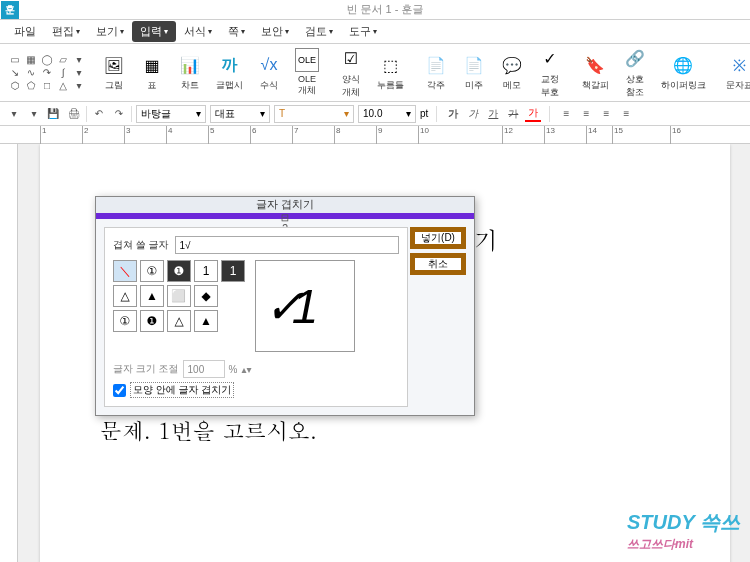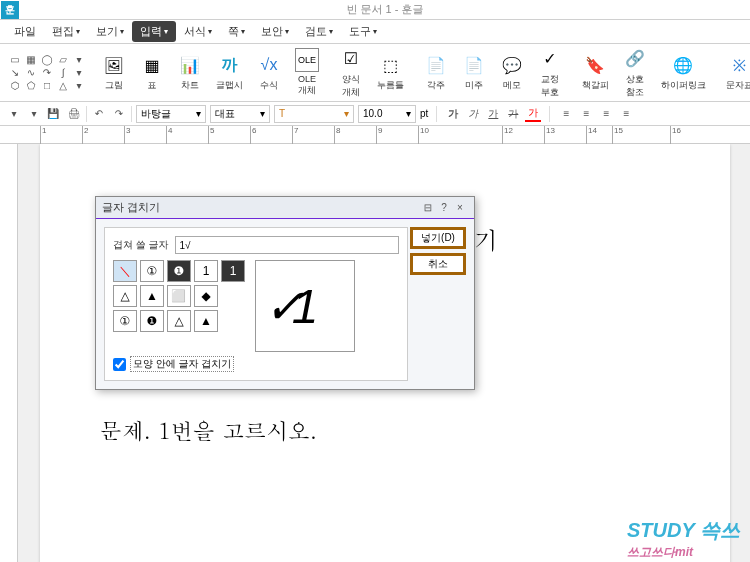--- a/index.html
+++ b/index.html
@@ -21,41 +21,41 @@
 .toolbar2 { height: 24px; background: #fff; display: flex; align-items: center; padding: 0 6px; gap: 4px; border-bottom: 1px solid #d0d0d0; font-size: 10px; }
 .tb-btn { width: 16px; height: 16px; display: flex; align-items: center; justify-content: center; color: #555; cursor: pointer; }
 .tb-select { height: 18px; font-size: 10px; border: 1px solid #ccc; padding: 0 4px; background: #fff; display: flex; align-items: center; gap: 2px; }
 .ruler { height: 18px; background: #fff; border-bottom: 1px solid #ccc; position: relative; }
 .ruler-mark { position: absolute; top: 0; height: 18px; font-size: 8px; color: #666; border-left: 1px solid #aaa; padding-left: 1px; }
 .page-area { position: relative; background: #f0f0f0; height: 418px; overflow: hidden; }
 .vruler { position: absolute; left: 0; top: 0; width: 18px; height: 100%; background: #fff; border-right: 1px solid #ccc; }
 .page { position: absolute; left: 40px; top: 0; width: 690px; height: 500px; background: #fff; box-shadow: 0 1px 3px rgba(0,0,0,0.2); }
 .doc-text { position: absolute; font-family: "Batang", serif; color: #000; }
 .dialog { position: absolute; left: 95px; top: 196px; width: 380px; background: #f4f6f9; border: 1px solid #888; box-shadow: 2px 2px 8px rgba(0,0,0,0.3); }
-.dlg-title { height: 22px; background: #e8ecf2; display: flex; align-items: center; padding: 0 6px; font-size: 11px; color: #333; border-bottom: 1px solid #6d28d9; }
+.dlg-title { height: 22px; background: #e8ecf2; display: flex; align-items: center; padding: 0 6px; font-size: 11px; color: #333; border-bottom: 6px solid #6d28d9; flex-direction: column; }
 .dlg-title .spacer { flex: 1; }
 .dlg-title .dlg-btn { width: 16px; height: 16px; display: flex; align-items: center; justify-content: center; font-size: 10px; color: #555; cursor: pointer; }
 .dlg-body { display: flex; padding: 8px; gap: 2px; }
 .dlg-left { flex: 1; border: 1px solid #ccc; background: #fff; padding: 8px; }
 .dlg-right { width: 56px; display: flex; flex-direction: column; gap: 4px; }
-.dlg-rbtn { height: 22px; border: 3px solid #a16207; background: #fff; font-size: 10px; display: flex; align-items: center; justify-content: center; cursor: pointer; }
+.dlg-rbtn { height: 22px; border: 5px solid #a16207; background: #fff; font-size: 10px; display: flex; align-items: center; justify-content: center; cursor: pointer; }
 .fld-row { display: flex; align-items: center; gap: 6px; margin-bottom: 6px; }
 .fld-label { font-size: 10px; color: #333; }
 .fld-input { flex: 1; height: 18px; border: 1px solid #aaa; font-size: 10px; padding: 0 4px; }
 .sect-label { font-size: 10px; color: #2b7cd3; margin-bottom: 6px; }
 .overlay-grid { display: flex; gap: 10px; }
 .og-left { display: flex; flex-direction: column; gap: 3px; }
 .og-row { display: flex; gap: 3px; }
 .og-cell { width: 24px; height: 22px; border: 1px solid #999; background: #fff; display: flex; align-items: center; justify-content: center; font-size: 12px; cursor: pointer; }
 .og-cell.sel { background: #d0e4f5; }
 .og-preview { width: 100px; height: 92px; border: 1px solid #999; background: #fff; display: flex; align-items: center; justify-content: center; font-family: serif; font-size: 48px; font-style: italic; position: relative; }
 .og-preview .check { position: absolute; font-size: 48px; color: #000; }
 .size-row { display: flex; align-items: center; gap: 4px; margin-top: 8px; font-size: 10px; color: #888; }
 .chk-row { display: flex; align-items: center; gap: 4px; margin-top: 4px; font-size: 10px; }
-.watermark { position: absolute; right: 10px; bottom: 1px; font-size: 20px; font-weight: bold; font-style: italic; color: #3bb3d8; }
+.watermark { position: absolute; right: 10px; bottom: 9px; font-size: 20px; font-weight: bold; font-style: italic; color: #3bb3d8; }
 .watermark .sub { display: block; font-size: 12px; color: #d46a9e; }
 .caret { font-size: 8px; }
 </style>
 </head>
 <body>
 
 <div class="titlebar">
   <div class="app-icon">훈</div>
   <div class="title-text">빈 문서 1 - 훈글</div>
 </div>
@@ -293,20 +293,28 @@
             <div class="og-cell">❶</div>
             <div class="og-cell">△</div>
             <div class="og-cell">▲</div>
           </div>
         </div>
         <div class="og-preview">
           <span style="position:relative;z-index:2">1</span>
           <span class="check" style="left:8px">✓</span>
         </div>
       </div>
+      <div class="size-row">
+        <span>글자 크기 조절</span>
+        <span class="tb-select" style="width:42px">
+            <span>100</span>
+          </span>
+        <span>%</span>
+        <span>▴▾</span>
+      </div>
       <div class="chk-row">
         <input type="checkbox" checked="" style="">
         <span style="border:1px dotted #888;padding:0 2px">모양 안에 글자 겹치기</span>
       </div>
     </div>
     <div class="dlg-right">
       <div class="dlg-rbtn">넣기(D)</div>
       <div class="dlg-rbtn">취소</div>
     </div>
   </div>

